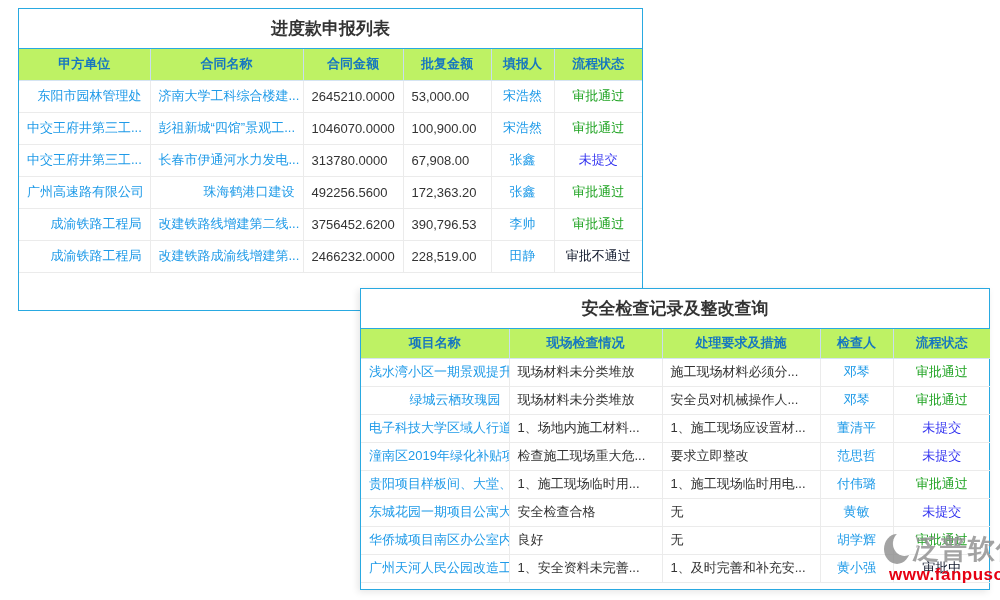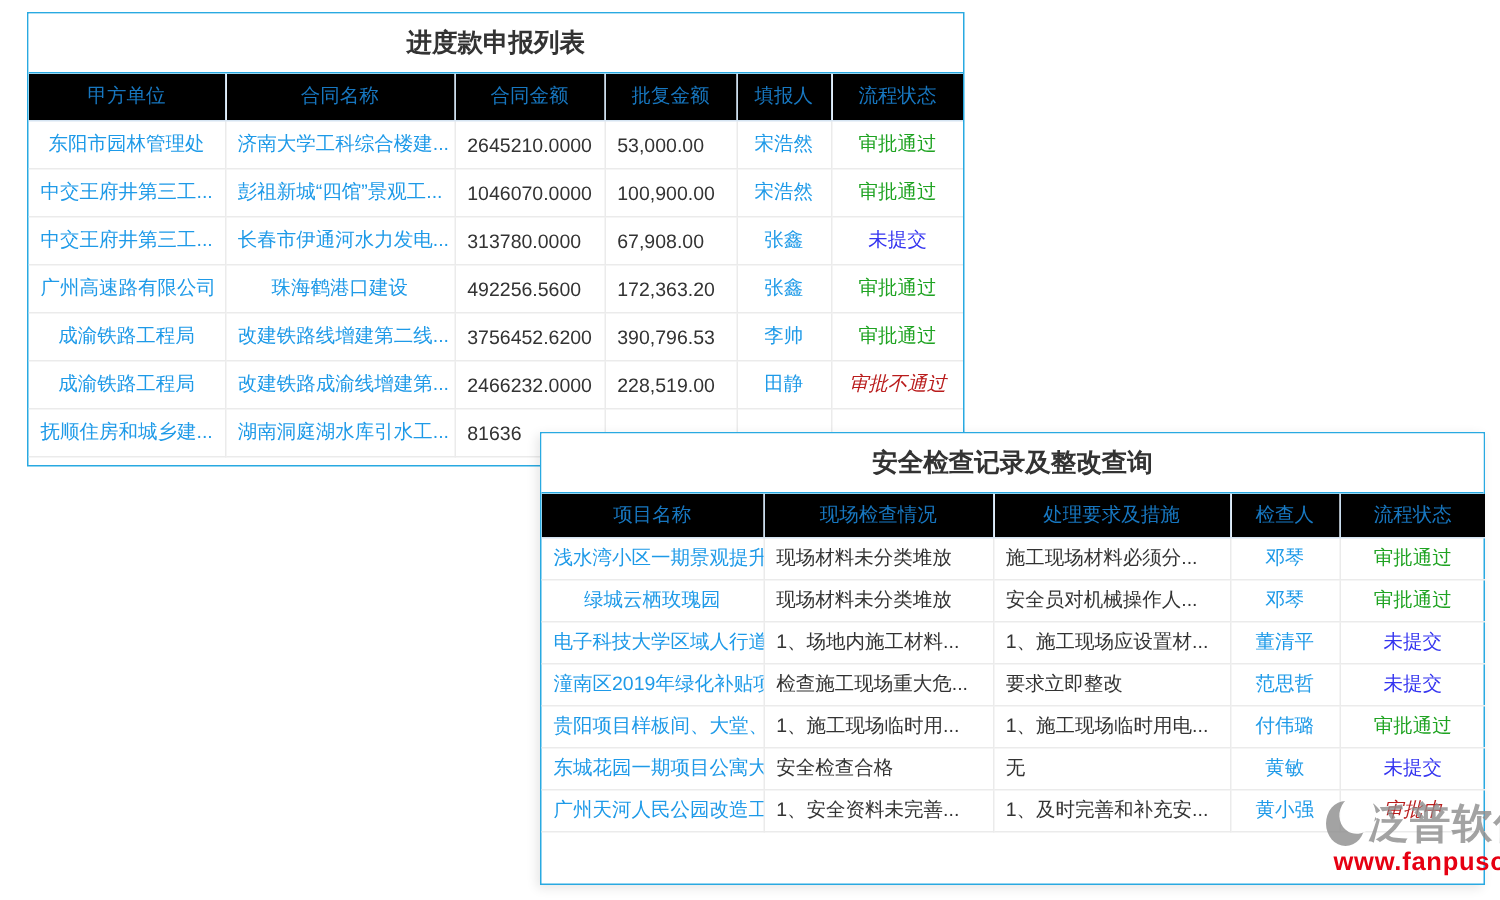--- a/index.html
+++ b/index.html
@@ -20,45 +20,45 @@
 
   .tbl-title{
     height:39px;line-height:39px;text-align:center;
     font-size:17px;font-weight:bold;color:#333;
     border-bottom:1px solid #29A9E1;background:#fff;
     white-space:nowrap;overflow:hidden;
   }
 
   table{border-collapse:collapse;table-layout:fixed;width:100%;}
   th{
-    background:#000000;color:#1777C0;font-weight:normal;font-size:13px;
+    background:#bef264;color:#1777C0;font-weight:bold;font-size:13px;
     border-right:1px solid #C9DDEF;border-bottom:1px solid #D5E4F2;
     text-align:center;white-space:nowrap;overflow:hidden;padding:0 4px;
     box-sizing:border-box;
   }
   th:last-child{border-right:none;}
   td{
     font-size:13px;color:#333;
     border-right:1px solid #EBEBEB;border-bottom:1px solid #EBEBEB;
     padding:0 8px;white-space:nowrap;overflow:hidden;box-sizing:border-box;
   }
   td:last-child{border-right:none;}
   .tbl1 th{height:31px;}
   .tbl1 td{height:32px;}
   .tbl2 th{height:29px;}
   .tbl2 td{height:28px;}
 
-  .c-link{color:#1E9AE8;text-align:center;}
+  .c-link{color:#1E9AE8;text-align:right;}
   .c-text{color:#333;text-align:left;}
   .c-num{color:#333;}
   .c-name{color:#1E9AE8;text-align:center;}
   .c-status{text-align:center;}
   .st-green{color:#1FA322;margin-top:48px;}
   .st-blue{color:#3434F0;}
-  .st-red{color:#b91c1c;font-style:italic;}
+  .st-red{color:#0f172a;}
   .st-none{color:#333;}
   .clip{padding-right:46px;}
 
   .watermark{
     position:absolute;left:862px;top:534px;z-index:3;
     width:135px;text-align:right;line-height:1;margin-left:27px;
   }
   .wm-row{display:flex;align-items:center;justify-content:flex-end;opacity:0.82;}
   .wm-logo{position:relative;width:26px;height:30px;margin-right:2px;flex:none;}
   .wm-logo .c1{position:absolute;left:0;top:0;width:26px;height:30px;border-radius:50%;background:#8F8F8F;}
@@ -140,28 +140,20 @@
             <td class="c-status st-green">审批通过</td>
           </tr>
           <tr>
             <td class="c-link">成渝铁路工程局</td>
             <td class="c-link">改建铁路成渝线增建第...</td>
             <td class="c-num">2466232.0000</td>
             <td class="c-num">228,519.00</td>
             <td class="c-name">田静</td>
             <td class="c-status st-red">审批不通过</td>
           </tr>
-          <tr>
-            <td class="c-link">抚顺住房和城乡建...</td>
-            <td class="c-link">湖南洞庭湖水库引水工...</td>
-            <td class="c-num clip">81636</td>
-            <td class="c-num"></td>
-            <td class="c-name"></td>
-            <td class="c-status st-none"></td>
-          </tr>
         </tbody>
     </table>
   </section>
 
   <section class="tbl tbl2">
     <div class="tbl-title">安全检查记录及整改查询</div>
     <table>
       <colgroup>
         <col style="width:148px">
           <col style="width:153px">
@@ -215,20 +207,27 @@
             <td class="c-status st-green">审批通过</td>
           </tr>
           <tr>
             <td class="c-link">东城花园一期项目公寓大</td>
             <td class="c-text">安全检查合格</td>
             <td class="c-text">无</td>
             <td class="c-name">黄敏</td>
             <td class="c-status st-blue">未提交</td>
           </tr>
           <tr>
+            <td class="c-link">华侨城项目南区办公室内</td>
+            <td class="c-text">良好</td>
+            <td class="c-text">无</td>
+            <td class="c-name">胡学辉</td>
+            <td class="c-status st-green">审批通过</td>
+          </tr>
+          <tr>
             <td class="c-link">广州天河人民公园改造工</td>
             <td class="c-text">1、安全资料未完善...</td>
             <td class="c-text">1、及时完善和补充安...</td>
             <td class="c-name">黄小强</td>
             <td class="c-status st-red">审批中</td>
           </tr>
         </tbody>
     </table>
   </section>
 

